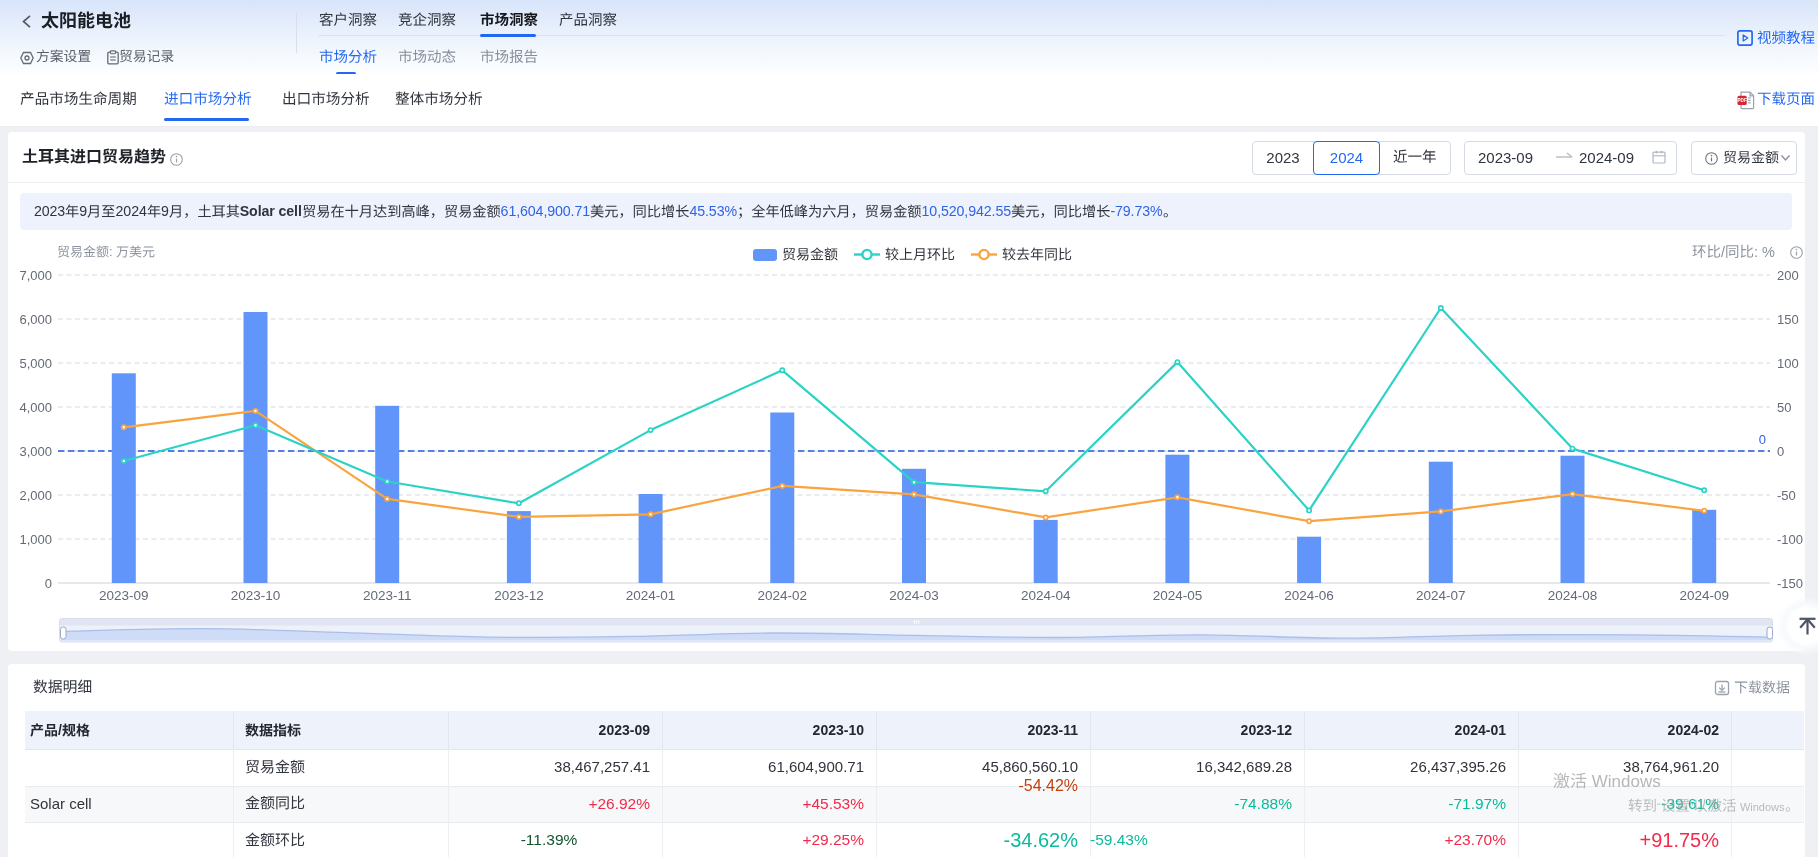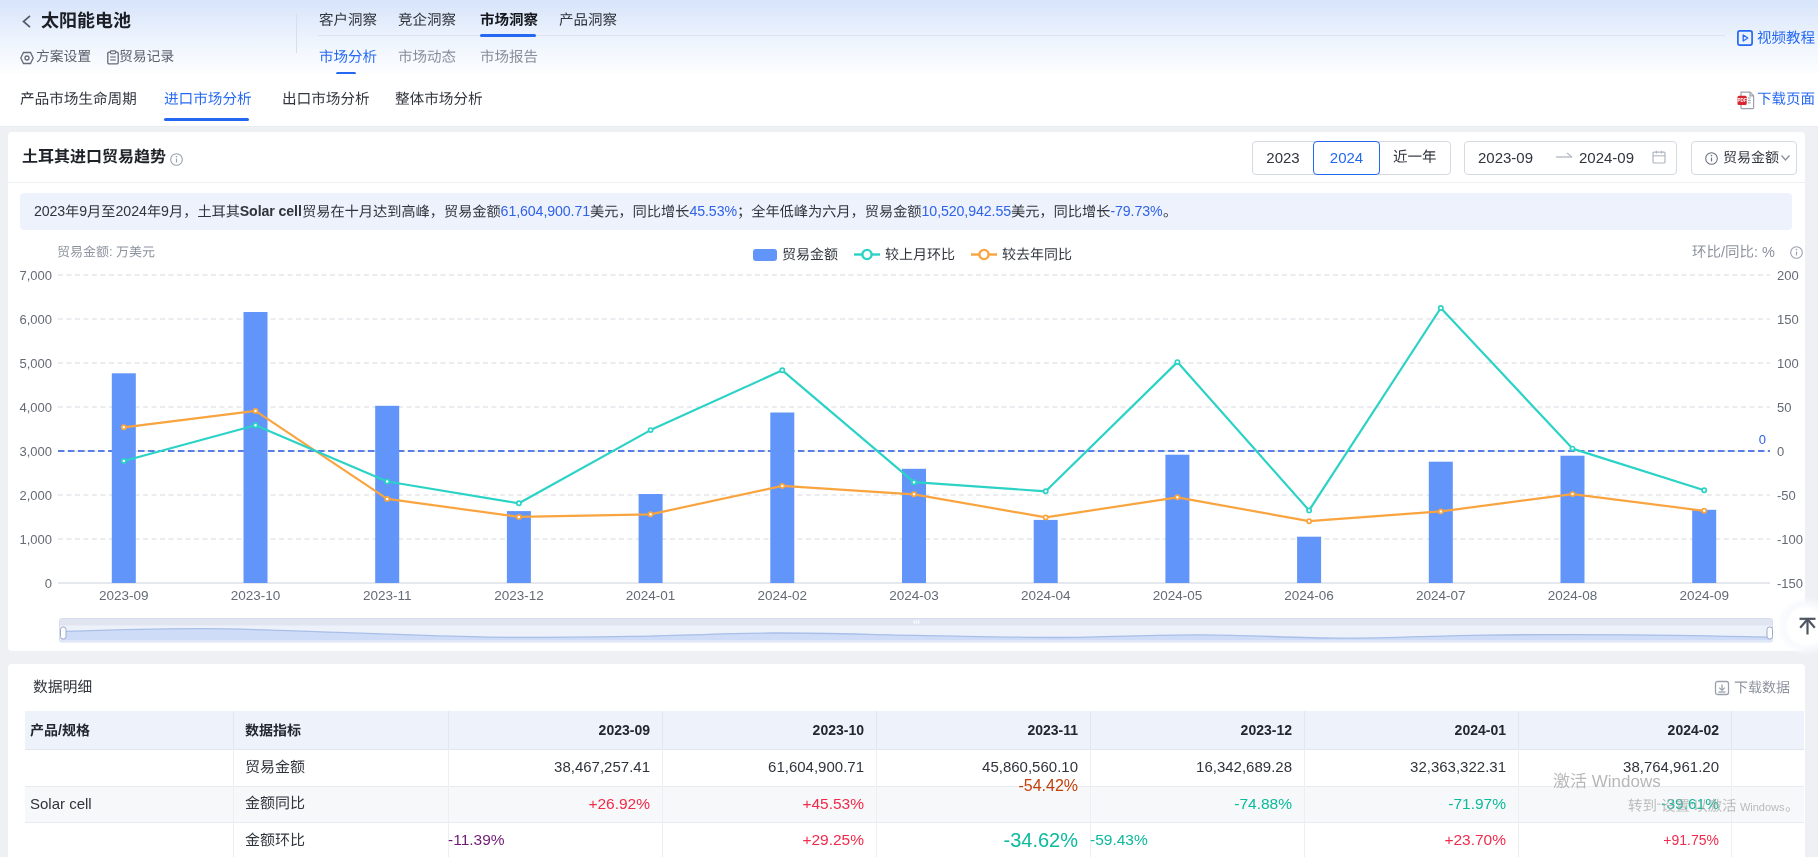--- a/index.html
+++ b/index.html
@@ -613,34 +613,34 @@
       <div style="position:absolute;left:220.0px;top:111.0px;height:36.5px;line-height:36.5px;font-size:15.0px;color:#30343c;white-space:nowrap"><svg class="z" style="width:60.0px;height:15.0px;" viewBox="0 -880 4000 1000">
           <use href="#r91d1" x="0"></use>
           <use href="#r989d" x="1000"></use>
           <use href="#r73af" x="2000"></use>
           <use href="#r6bd4" x="3000"></use>
         </svg></div>
       <div style="position:absolute;left:423.0px;top:38.0px;width:202.0px;height:36.5px;line-height:36.5px;font-size:15.0px;color:#30343c;text-align:right;white-space:nowrap">38,467,257.41</div>
       <div style="position:absolute;left:637.0px;top:38.0px;width:202.0px;height:36.5px;line-height:36.5px;font-size:15.0px;color:#30343c;text-align:right;white-space:nowrap">61,604,900.71</div>
       <div style="position:absolute;left:851.0px;top:38.0px;width:202.0px;height:36.5px;line-height:36.5px;font-size:15.0px;color:#30343c;text-align:right;white-space:nowrap">45,860,560.10</div>
       <div style="position:absolute;left:1065.0px;top:38.0px;width:202.0px;height:36.5px;line-height:36.5px;font-size:15.0px;color:#30343c;text-align:right;white-space:nowrap">16,342,689.28</div>
-      <div style="position:absolute;left:1279.0px;top:38.0px;width:202.0px;height:36.5px;line-height:36.5px;font-size:15.0px;color:#30343c;text-align:right;white-space:nowrap">32,363,322.31</div>
+      <div style="position:absolute;left:1279.0px;top:38.0px;width:202.0px;height:36.5px;line-height:36.5px;font-size:15.0px;color:#30343c;text-align:right;white-space:nowrap">26,437,395.26</div>
       <div style="position:absolute;left:1493.0px;top:38.0px;width:201.0px;height:36.5px;line-height:36.5px;font-size:15.0px;color:#30343c;text-align:right;white-space:nowrap">38,764,961.20</div>
       <div style="position:absolute;left:423.0px;top:74.5px;width:202.0px;height:36.5px;line-height:36.5px;font-size:15.5px;color:#f12b4b;text-align:right;white-space:nowrap">+26.92%</div>
       <div style="position:absolute;left:637.0px;top:74.5px;width:202.0px;height:36.5px;line-height:36.5px;font-size:15.5px;color:#f12b4b;text-align:right;white-space:nowrap">+45.53%</div>
       <div style="position:absolute;left:851.0px;top:57px;width:202.0px;height:36.5px;line-height:36.5px;font-size:16px;color:#c2410c;text-align:right;white-space:nowrap">-54.42%</div>
       <div style="position:absolute;left:1065.0px;top:74.5px;width:202.0px;height:36.5px;line-height:36.5px;font-size:15.5px;color:#0cba9c;text-align:right;white-space:nowrap">-74.88%</div>
       <div style="position:absolute;left:1279.0px;top:74.5px;width:202.0px;height:36.5px;line-height:36.5px;font-size:15.5px;color:#0cba9c;text-align:right;white-space:nowrap">-71.97%</div>
       <div style="position:absolute;left:1493.0px;top:74.5px;width:201.0px;height:36.5px;line-height:36.5px;font-size:15.5px;color:#0cba9c;text-align:right;white-space:nowrap">-39.61%</div>
-      <div style="position:absolute;left:423.0px;top:111.0px;width:202.0px;height:23px;line-height:36.5px;font-size:15.5px;color:#701a75;text-align:left;white-space:nowrap">-11.39%</div>
+      <div style="position:absolute;left:423.0px;top:111.0px;width:202.0px;height:23px;line-height:36.5px;font-size:15.5px;color:#14532d;text-align:center;white-space:nowrap">-11.39%</div>
       <div style="position:absolute;left:637.0px;top:111.0px;width:202.0px;height:36.5px;line-height:36.5px;font-size:15.5px;color:#f12b4b;text-align:right;white-space:nowrap">+29.25%</div>
       <div style="position:absolute;left:851.0px;top:111.0px;width:202.0px;height:36.5px;line-height:36.5px;font-size:20px;color:#0cba9c;text-align:right;white-space:nowrap">-34.62%</div>
       <div style="position:absolute;left:1065.0px;top:111.0px;width:202.0px;height:36.5px;line-height:36.5px;font-size:15.5px;color:#0cba9c;text-align:left;white-space:nowrap">-59.43%</div>
       <div style="position:absolute;left:1279.0px;top:111.0px;width:202.0px;height:36.5px;line-height:36.5px;font-size:15.5px;color:#f12b4b;text-align:right;white-space:nowrap">+23.70%</div>
-      <div style="position:absolute;left:1493.0px;top:111.0px;width:201.0px;height:36.5px;line-height:36.5px;font-size:14px;color:#f12b4b;text-align:right;white-space:nowrap">+91.75%</div>
+      <div style="position:absolute;left:1493.0px;top:111.0px;width:201.0px;height:36.5px;line-height:36.5px;font-size:20px;color:#f12b4b;text-align:right;white-space:nowrap">+91.75%</div>
     </div>
     <div style="position:absolute;left:1553px;top:772px;line-height:18px;font-size:17px;white-space:nowrap;opacity:0.8"><span style="color:#a6a6a6"><svg class="z" style="width:34.0px;height:17.0px;" viewBox="0 -880 2000 1000">
           <use href="#r6fc0" x="0"></use>
           <use href="#r6d3b" x="1000"></use>
         </svg> Windows</span></div>
     <div style="position:absolute;left:1628px;top:798px;line-height:16px;font-size:11px;white-space:nowrap;opacity:0.75"><span style="color:#a6a6a6"><svg class="z" style="width:29.0px;height:14.5px;" viewBox="0 -880 2000 1000">
           <use href="#r8f6c" x="0"></use>
           <use href="#r5230" x="1000"></use>
         </svg>“<svg class="z" style="width:29.0px;height:14.5px;" viewBox="0 -880 2000 1000">
           <use href="#r8bbe" x="0"></use>

